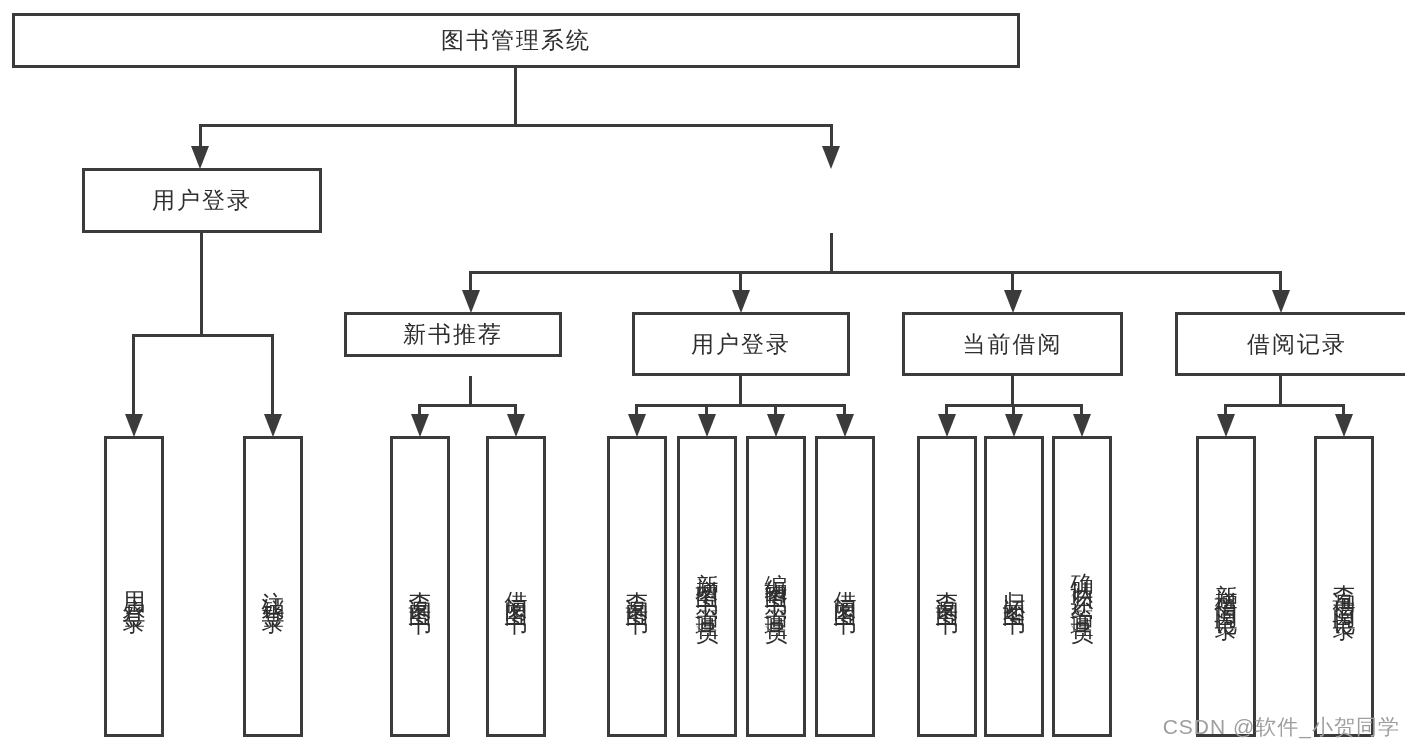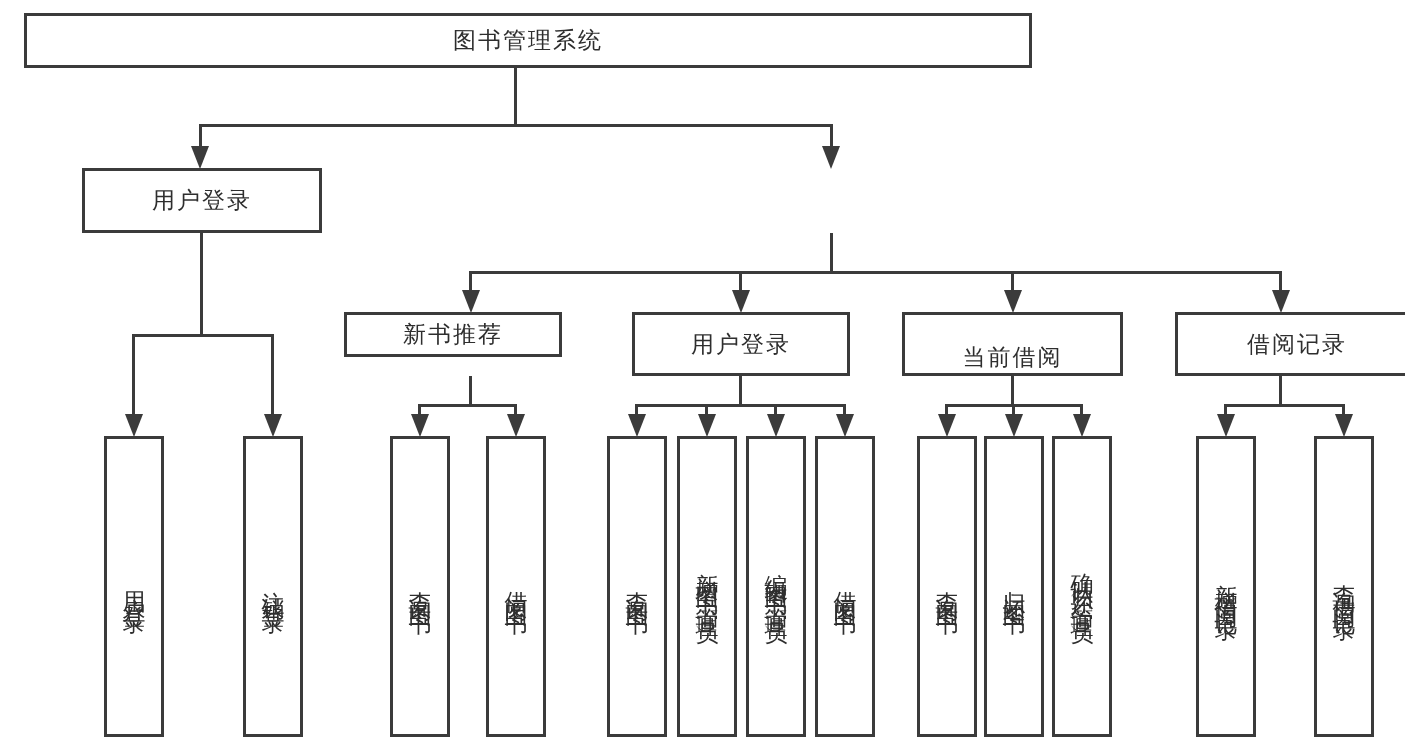--- a/index.html
+++ b/index.html
@@ -44,21 +44,21 @@
   .watermark{
     position:absolute;right:5px;top:713px;
     color:var(--wm);font-size:21px;letter-spacing:1px;z-index:5;
   }
 </style>
 </head>
 <body>
 
 <div class="stage">
 
-  <div class="box" style="left:24px;top:13px;width:1008px;height:55px;">
+  <div class="box" style="left:12px;top:13px;width:1008px;height:55px;">
     <span>图书管理系统</span>
   </div>
 
   <div class="vline" style="left:514px;top:68px;height:57px;"></div>
   <div class="hline" style="left:200px;top:124px;width:632px;"></div>
   <div class="vline" style="left:199px;top:124px;height:28px;"></div>
   <div class="arrow" style="left:191px;top:146px;"></div>
   <div class="vline" style="left:830px;top:124px;height:28px;"></div>
   <div class="arrow" style="left:822px;top:146px;"></div>
 
@@ -83,21 +83,21 @@
   <div class="arrow" style="left:1004px;top:290px;"></div>
   <div class="vline" style="left:1279px;top:271px;height:24px;"></div>
   <div class="arrow" style="left:1272px;top:290px;"></div>
 
   <div class="box" style="left:344px;top:312px;width:218px;height:45px;">
     <span>新书推荐</span>
   </div>
   <div class="box" style="left:632px;top:312px;width:218px;height:64px;">
     <span>用户登录</span>
   </div>
-  <div class="box" style="left:902px;top:312px;width:221px;height:64px;align-items:flex-end;">
+  <div class="box" style="left:902px;top:312px;width:221px;height:64px;">
     <span>当前借阅</span>
   </div>
   <div class="box" style="left:1175px;top:312px;width:244px;height:64px;">
     <span>借阅记录</span>
   </div>
 
   <div class="vline" style="left:469px;top:376px;height:31px;"></div>
   <div class="hline" style="left:420px;top:404px;width:96px;"></div>
   <div class="vline" style="left:418px;top:404px;height:14px;"></div>
   <div class="arrow" style="left:411px;top:414px;"></div>
@@ -168,14 +168,15 @@
     <span class="vtext">确认归还（管理员）</span>
   </div>
 
   <div class="vbox" style="left:1196px;">
     <span class="vtext">新增借阅记录</span>
   </div>
   <div class="vbox" style="left:1314px;">
     <span class="vtext">查询借阅记录</span>
   </div>
 
+  <div class="watermark">CSDN @软件_小贺同学</div>
 
 </div>
 
 </body></html>

